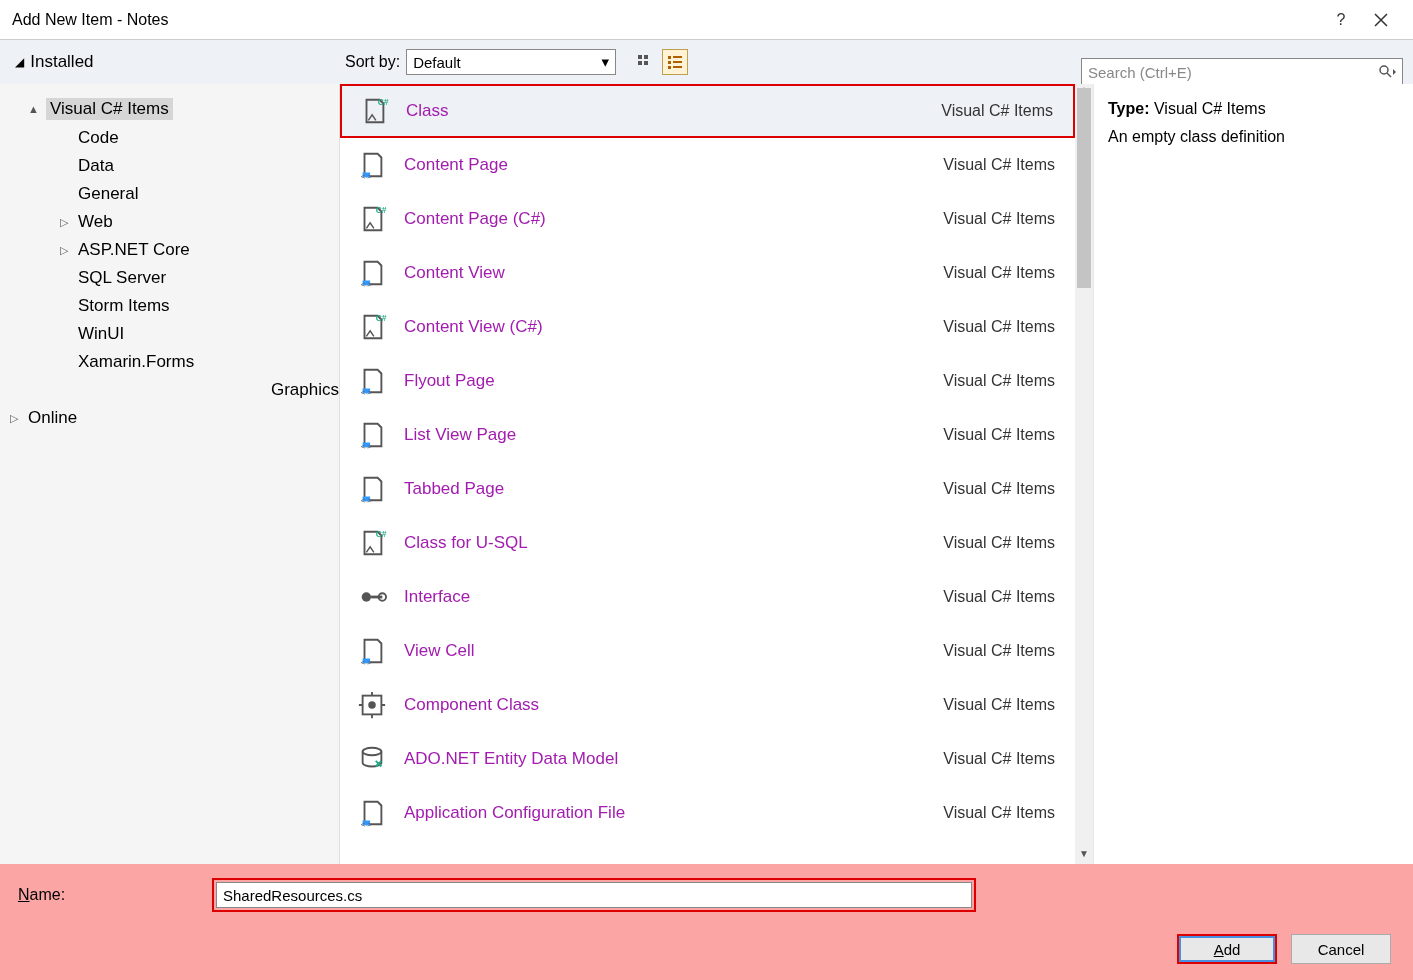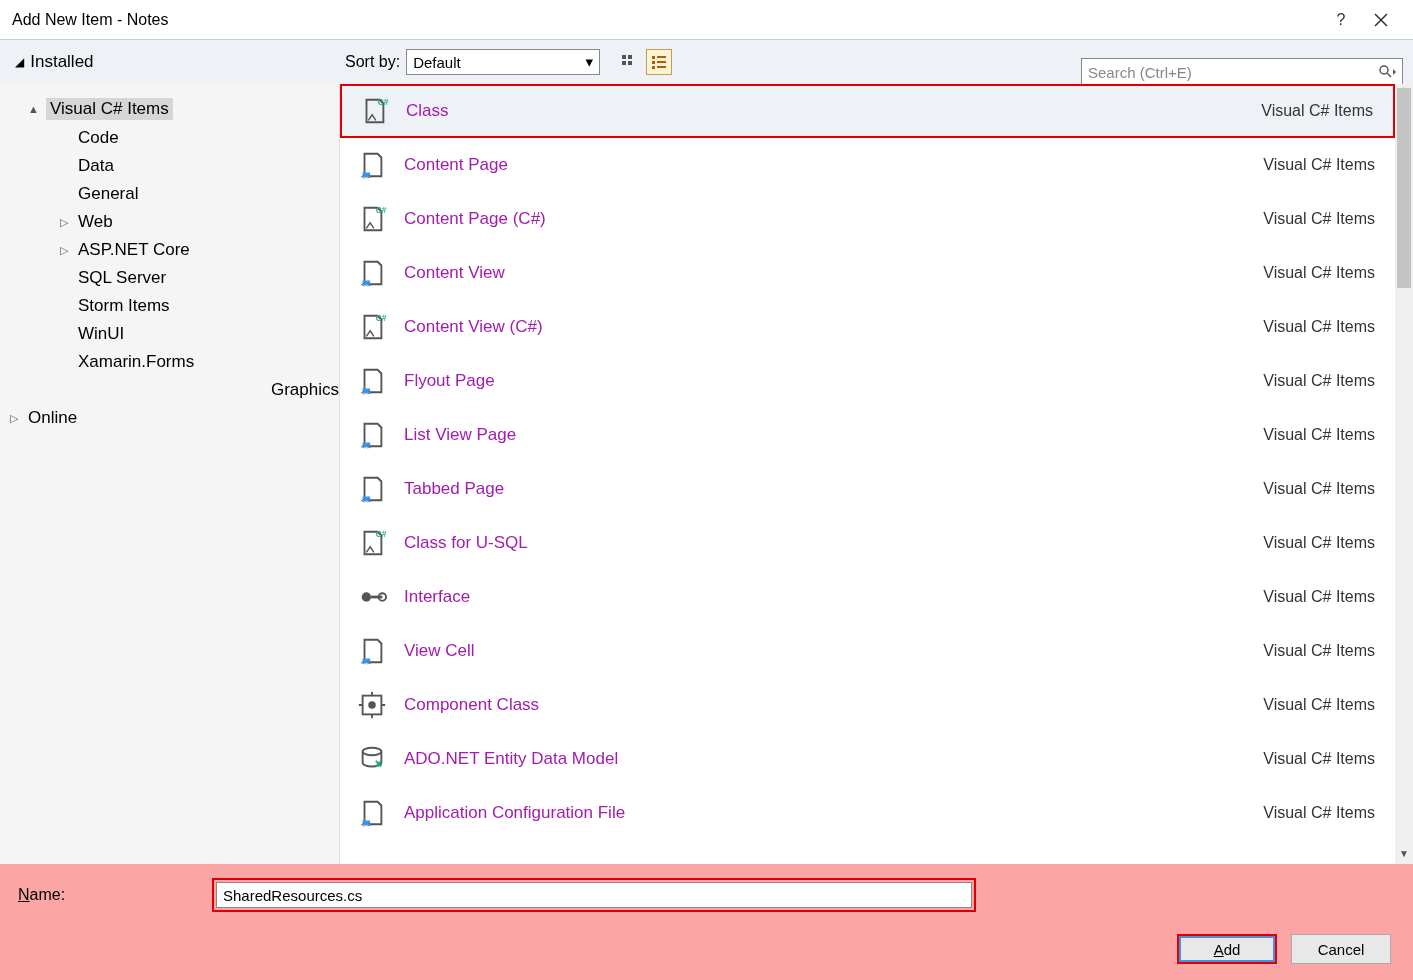--- a/index.html
+++ b/index.html
@@ -6,21 +6,21 @@
 body { background: #fff; width: 1413px; height: 980px; overflow: hidden; position: relative; }
 
 .titlebar { height: 40px; display: flex; align-items: center; padding: 0 12px; border-bottom: 1px solid #ccc; }
 .titlebar .title { font-size: 16px; flex: 1; }
 .titlebar .btn { width: 40px; height: 40px; display: flex; align-items: center; justify-content: center; font-size: 16px; color: #333; cursor: pointer; }
 
 .toolbar-row { height: 44px; background: #eef1f6; display: flex; align-items: center; padding: 0 10px; }
 .toolbar-left { width: 335px; display: flex; align-items: center; font-size: 17px; padding-left: 5px; }
 .toolbar-left .tri { margin-right: 6px; font-size: 12px; }
 .sort-area { display: flex; align-items: center; gap: 6px; font-size: 16px; }
-.sort-select { width: 194px; height: 26px; border: 1px solid #888; background: #fff; font-size: 15px; padding: 0 6px; display: flex; align-items: center; justify-content: space-between; }
+.sort-select { width: 210px; height: 26px; border: 1px solid #888; background: #fff; font-size: 15px; padding: 0 6px; display: flex; align-items: center; justify-content: space-between; }
 .view-btns { display: flex; gap: 4px; margin-left: 10px; }
 .view-btn { width: 26px; height: 26px; display: flex; align-items: center; justify-content: center; border: 1px solid transparent; }
 .view-btn.active { border: 1px solid #c0a050; background: #fff3d6; }
 .spacer { flex: 1; }
 .search-box { width: 322px; height: 28px; border: 1px solid #888; background: #fff; display: flex; align-items: center; padding: 0 6px; font-size: 15px; color: #888; margin-top: 20px; }
 .search-box .mag { margin-left: auto; color: #555; }
 
 .main { display: flex; height: 780px; }
 
 .sidebar { width: 340px; background: #f5f5f5; padding: 10px 0; font-size: 17px; overflow: auto; border-right: 1px solid #e0e0e0; }
@@ -337,20 +337,27 @@
           <div class="cat">Visual C# Items</div>
         </div>
       </div>
     <div class="scrollbar">
       <div class="arr up">▲</div>
       <div class="thumb"></div>
       <div class="arr down">▼</div>
     </div>
   </div>
 
+  <div class="details">
+    <div class="row1">
+      <b>Type:</b>
+      <span>Visual C# Items</span>
+    </div>
+    <div>An empty class definition</div>
+  </div>
 </div>
 
 <div class="bottom">
   <div class="name-row">
     <span class="name-label"><u>N</u>ame:</span>
     <span class="name-input-wrap">
       <input class="name-input" value="SharedResources.cs" style="">
     </span>
   </div>
   <div class="btn-row">

